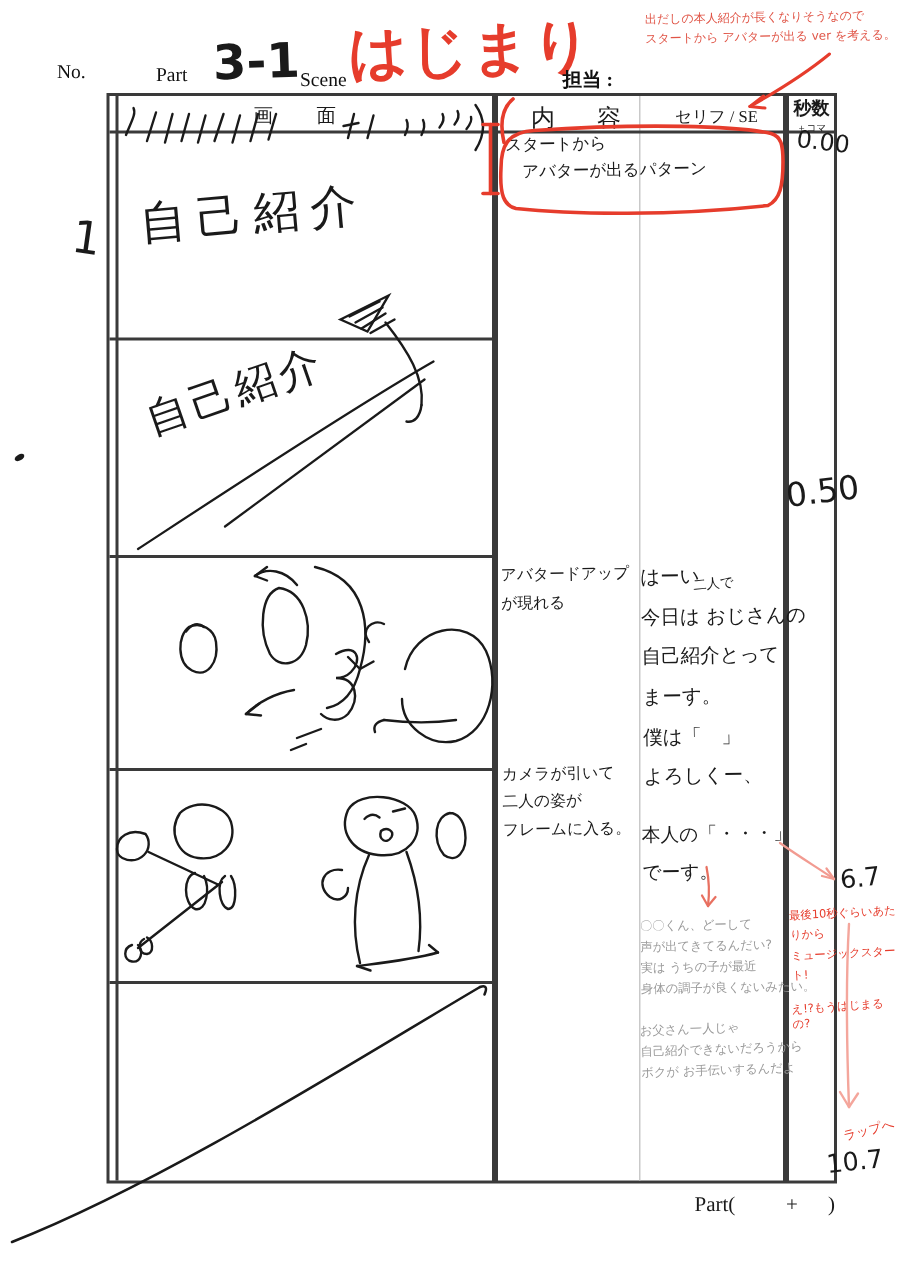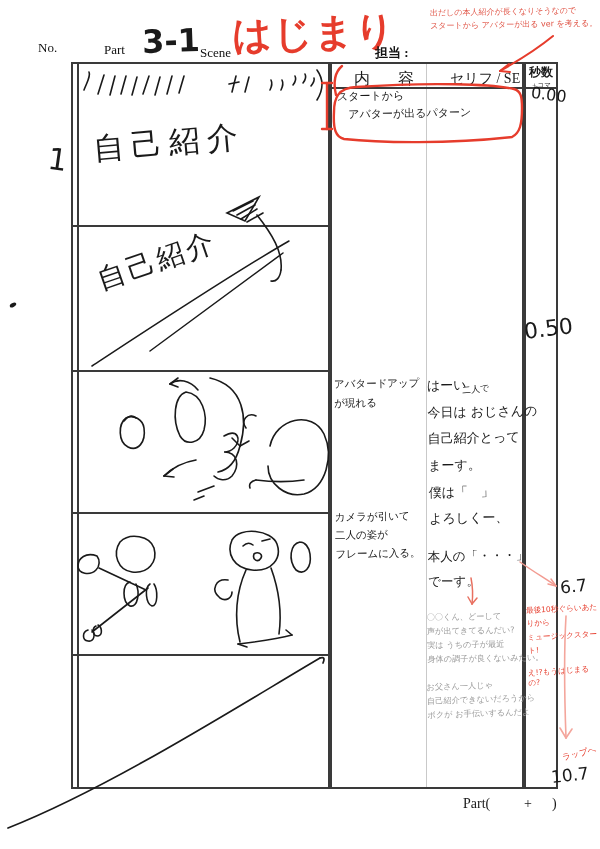--- a/index.html
+++ b/index.html
@@ -27,31 +27,32 @@
   <div class="abs label" style="left:200px;top:45px;">Scene</div>
   <div class="abs hw red" style="left:232px;top:6px;font-size:39px;font-weight:bold;transform:rotate(-2deg);letter-spacing:1px;">はじまり</div>
   <div class="abs label" style="left:346px;top:44px;font-weight:600;margin-left:29px;">担当 :</div>
   <div class="abs pre hw" style="left:430px;top:6px;width:168px;font-size:8px;line-height:1.6;color:#e05547;transform:rotate(-1deg);">出だしの本人紹介が長くなりそうなので
 スタートから アバターが出る ver を考える。</div>
 
   <div class="abs hw" style="left:48px;top:142px;font-size:30px;transform:rotate(8deg);">1</div>
 
   <div class="box" style="left:71px;top:62px;width:259px;height:727px;">
     <div class="abs" style="left:4px;top:0;bottom:0;width:1.5px;background:#3a3a3a;"></div>
+    <div class="hdrcell" style="height:25px;text-align:center;font-size:13px;padding-top:4px;letter-spacing:8px;">画　面</div>
     <div class="divider" style="top:161px;"></div>
     <div class="divider" style="top:306px;"></div>
     <div class="divider" style="top:448px;"></div>
     <div class="divider" style="top:590px;"></div>
   </div>
 
   <div class="box" style="left:330px;top:62px;width:194px;height:727px;">
     <div class="abs" style="left:94px;top:0;bottom:0;width:1px;background:#c9c9c9;"></div>
     <div class="hdrcell" style="height:25px;">
       <span class="abs" style="left:22px;top:5px;font-size:16px;letter-spacing:6px;">内　容</span>
-      <span class="abs" style="left:118px;top:6px;font-size:14px;">セリフ / SE</span>
+      <span class="abs" style="left:118px;top:6px;font-size:11px;">セリフ / SE</span>
     </div>
   </div>
 
   <div class="box" style="left:524px;top:62px;width:34px;height:727px;">
     <div class="hdrcell" style="height:25px;text-align:center;">
       <div style="font-size:12px;font-weight:bold;margin-top:0;">秒数</div>
       <div style="font-size:6.5px;">＋コマ</div>
     </div>
   </div>
 

